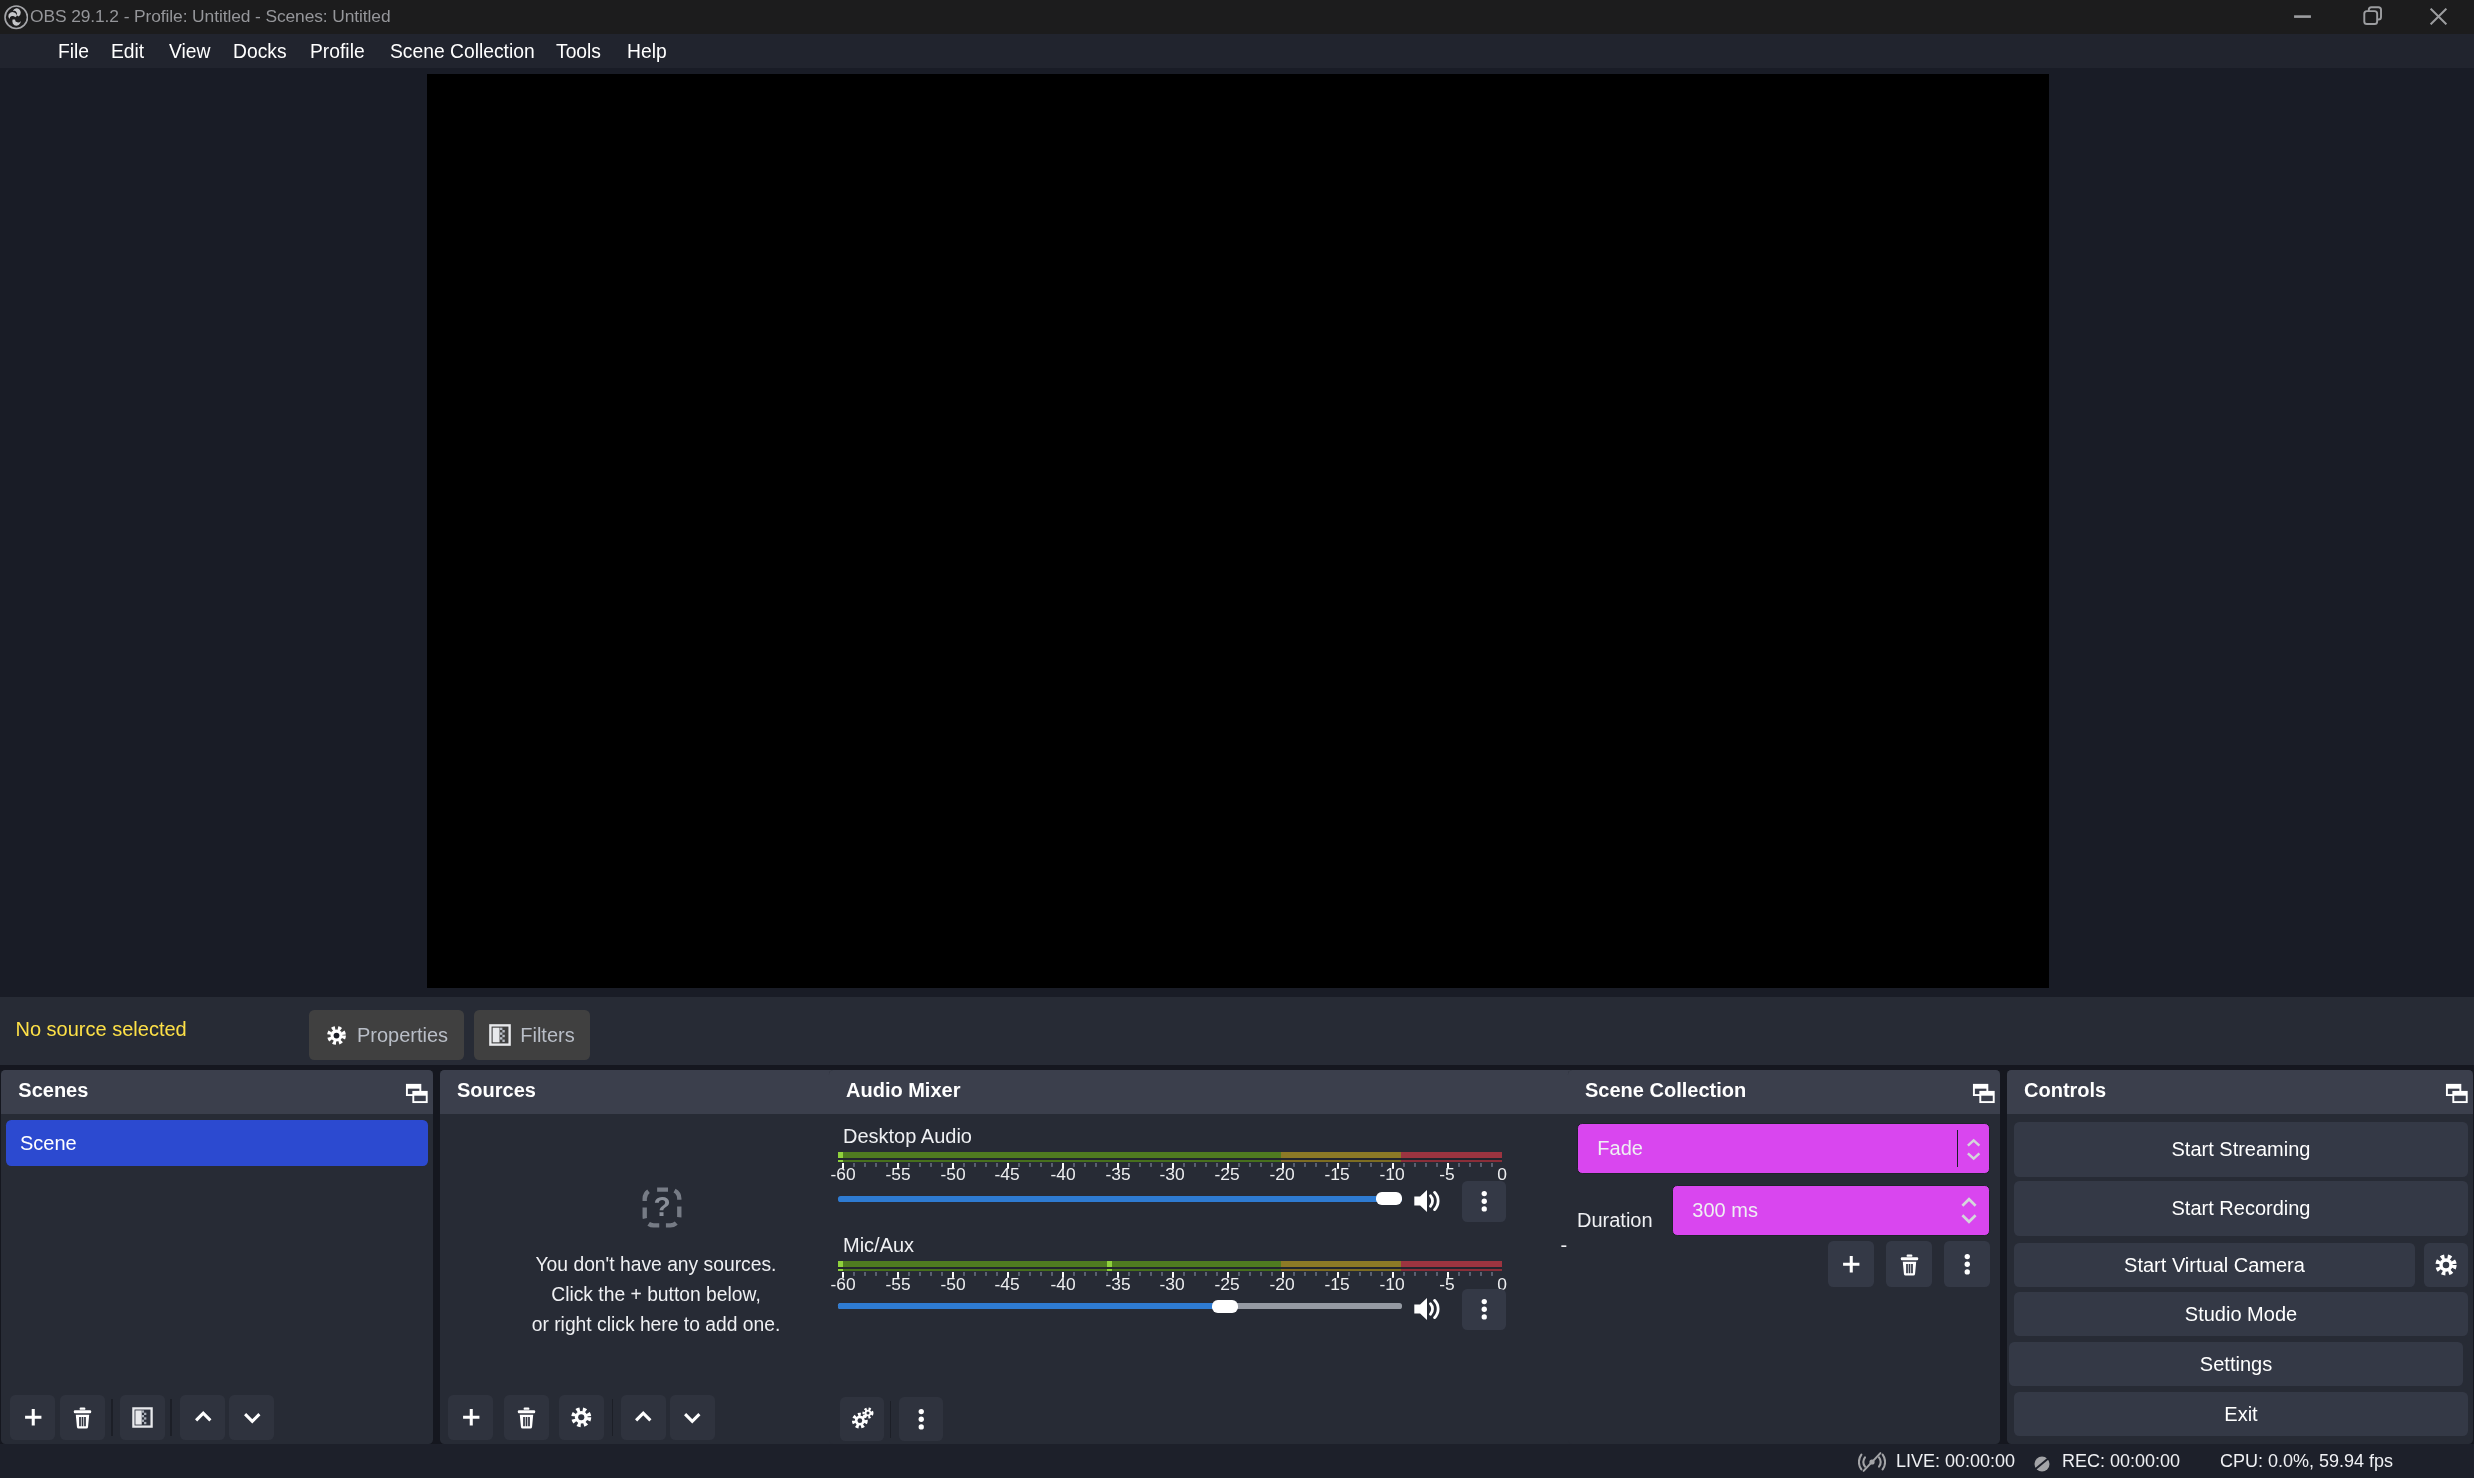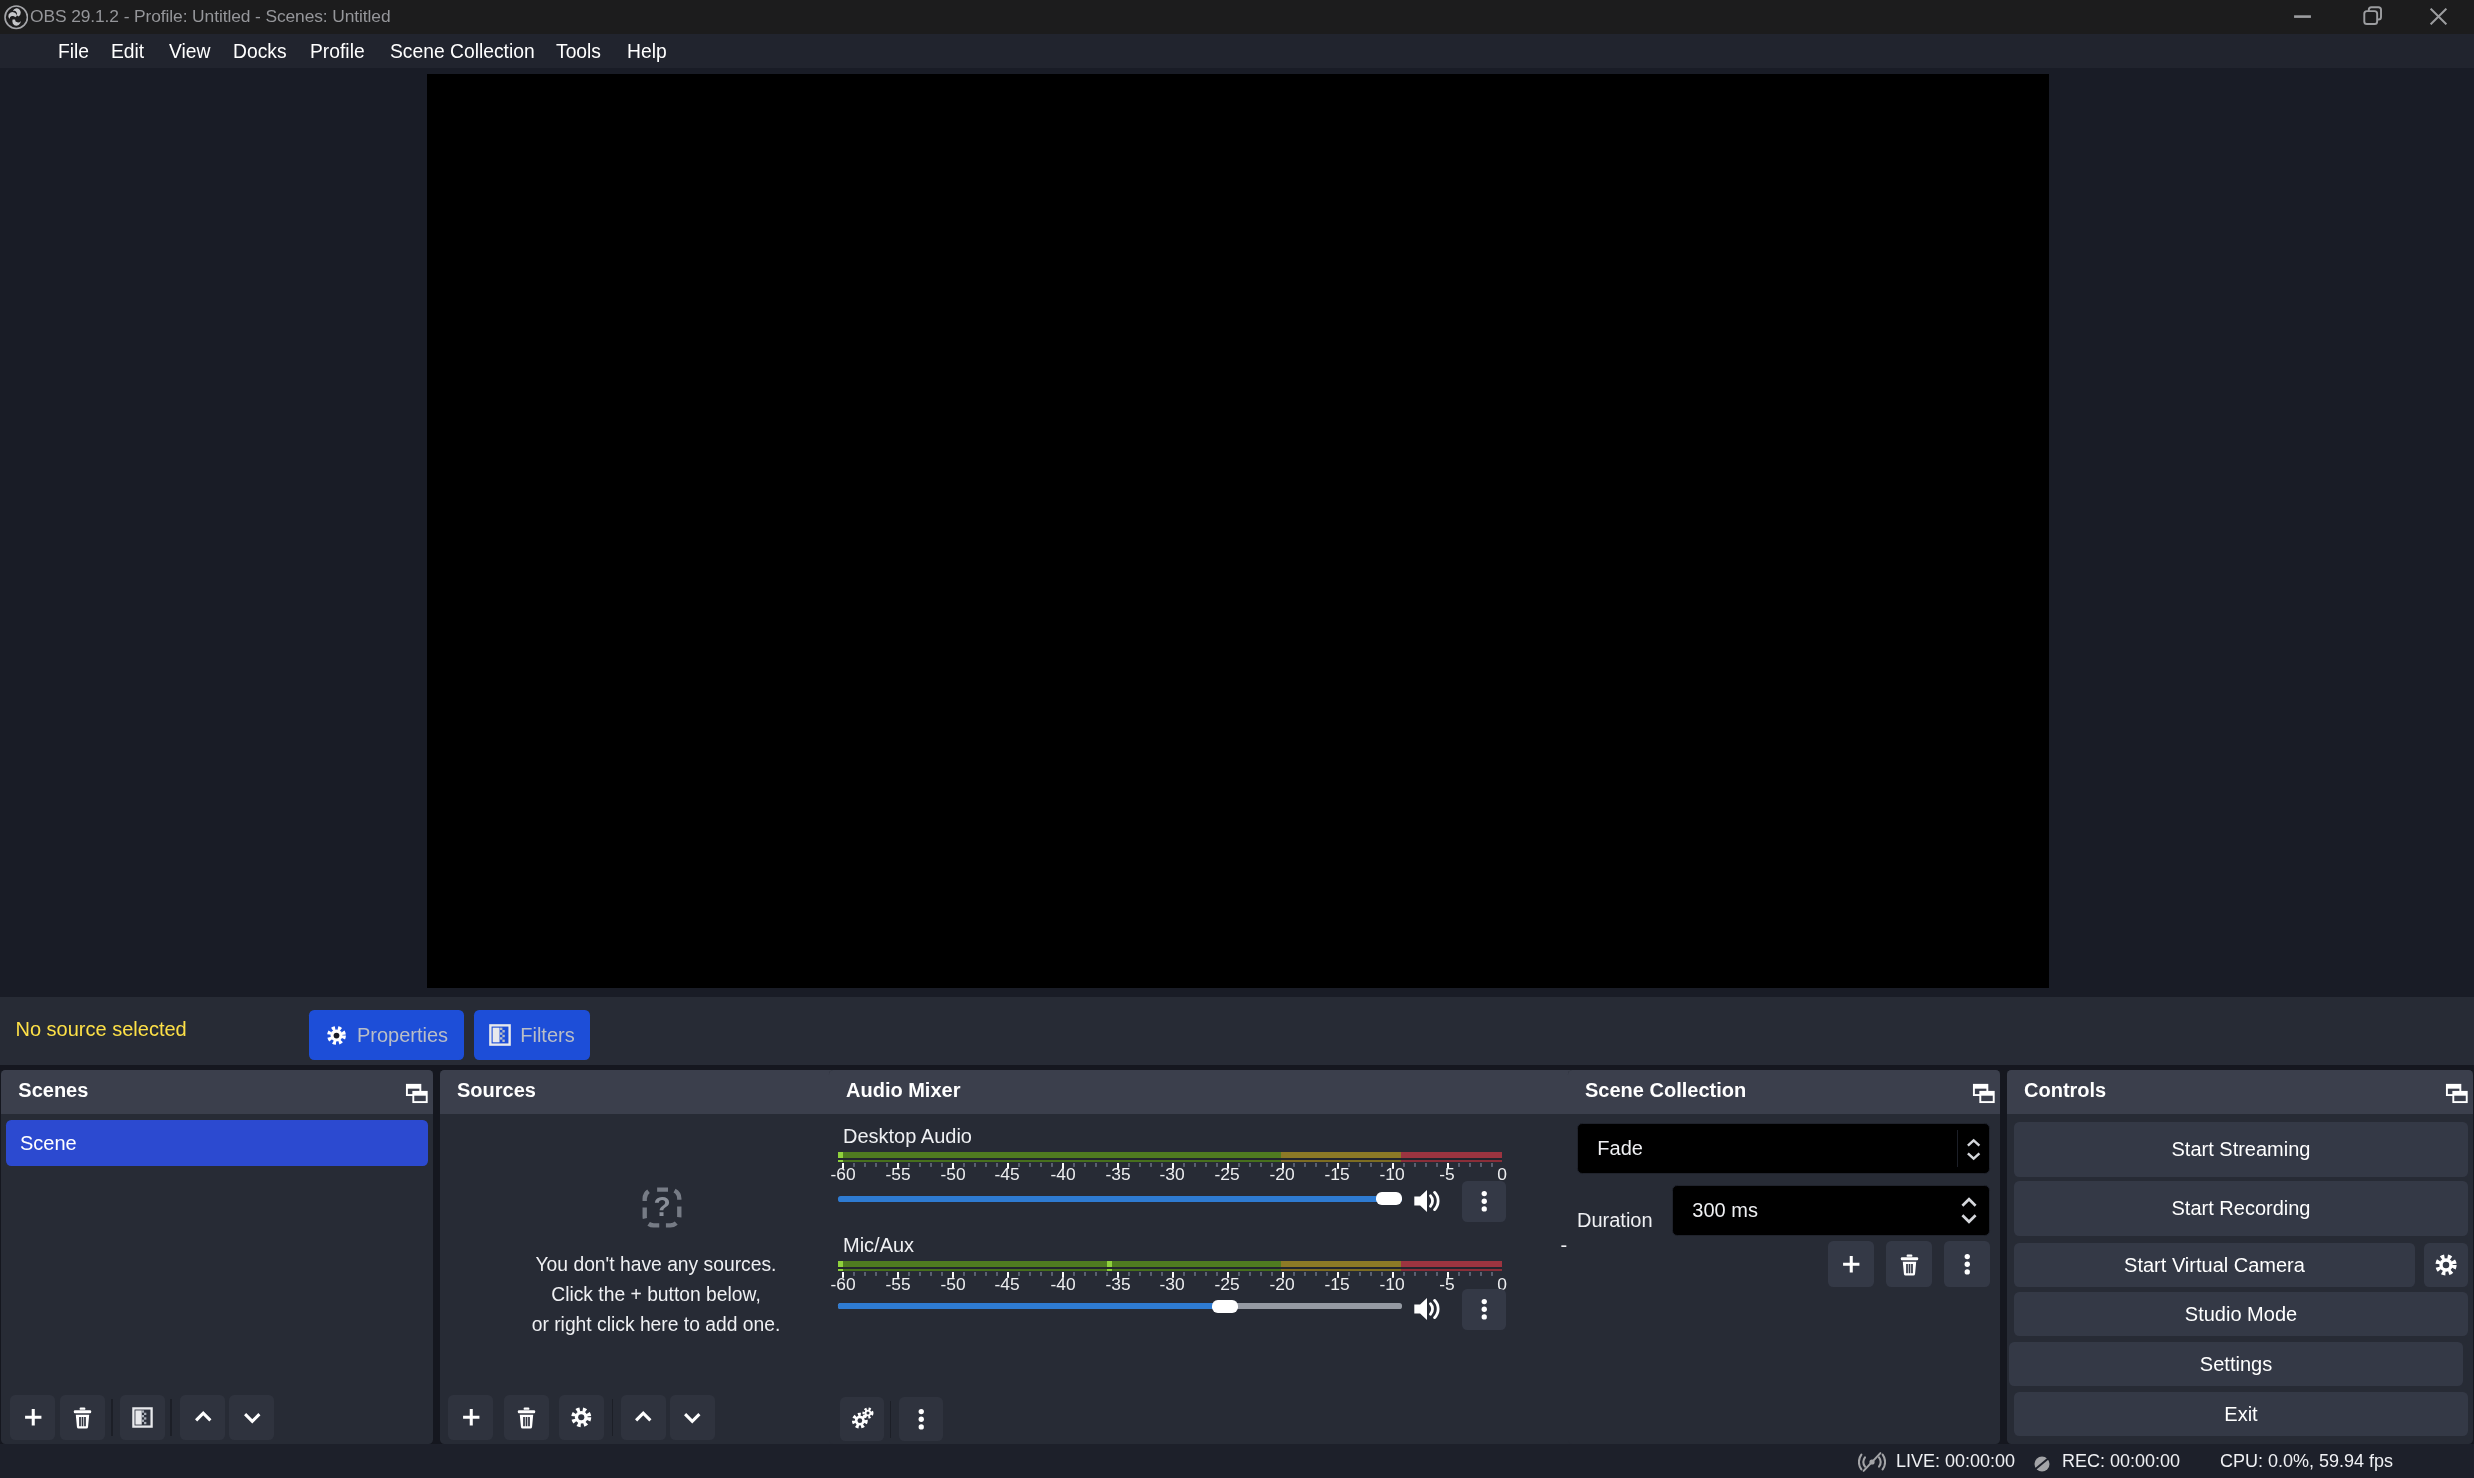--- a/index.html
+++ b/index.html
@@ -13,38 +13,38 @@
   #titletext { left:30px; top:5.8px; font-size:17.4px; color:#95969a; letter-spacing:-0.1px; }
   
   #menubar { left:0; top:34px; width:2475px; height:35px; background:#21242e; }
   .menuitem { position:absolute; top:34px; height:35px; line-height:36px; font-size:19.3px; color:#ffffff;margin-left:44px; }
   
   #canvas { left:0; top:68px; width:2475px; height:929px; background:#191c26; }
   #preview { left:427px; top:5.8px; width:1622px; height:914px; background:#000000; }
   
   #srcbar { left:0; top:997px; width:2475px; height:68px; background:#272b35; }
   #nosource { left:15.5px; top:1018px; font-size:20px; color:#fde047; }
-  .toolbtn { position:absolute; top:1010px; height:50px; background:#1d4ed8; border-radius:5.2px;
+  .toolbtn { position:absolute; top:1010px; height:50px; background:#404040; border-radius:5.2px;
      color:#b9bec7; font-size:20px; display:flex; align-items:center; justify-content:center; gap:9px;}
   
   .panel { position:absolute; top:1070px; height:374px; background:#272b35; border-radius:4.5px; overflow:hidden; }
   .phead { position:absolute; left:0; top:0; right:0; height:44px; background:#3b3f4c; }
   .ptitle { position:absolute; left:17px; top:9px; font-size:20px; font-weight:bold; color:#ffffff; }
   .float { position:absolute; top:11px; width:23px; height:23px; }
   
   #statusbar { left:0; top:1444px; width:2475px; height:35px; background:#1d202a; }
   .stattext { position:absolute; top:1451px; font-size:18px; color:#f0f1f4; }
   .pbtn { position:absolute; width:45px; height:45px; background:#2f333e; border-radius:5.2px;
      display:flex; align-items:center; justify-content:center; }
   .pbtn2 { position:absolute; width:44px; height:41px; background:#343946; border-radius:5.2px;
      display:flex; align-items:center; justify-content:center; }
   .pdiv { position:absolute; width:1.3px; height:37px; background:#1c1f27; }
   .cbtn { position:absolute; background:#343946; border-radius:5.2px; color:#ffffff; font-size:20px;
      display:flex; align-items:center; justify-content:center; }
-  .combo { background:#000000; border-radius:5.2px; border:0.6px solid #20232c; }
+  .combo { background:#d946ef; border-radius:5.2px; border:0.6px solid #20232c; }
   .meter { position:absolute; left:9px; width:664px; height:13.5px; }
   .mrow1 { position:absolute; left:0; top:0; width:100%; height:6.4px; display:flex; }
   .mrow2 { position:absolute; left:0; top:7.7px; width:100%; height:2.6px; display:flex; }
   .mrow1 i, .mrow2 i { display:block; height:100%; }
   .mg{background:#4f7b20} .my{background:#8c7a26} .mr{background:#9c3440}
   .mg2{background:#47701d} .my2{background:#7d6d22} .mr2{background:#8b2e39}
   .mpk { position:absolute; top:0; bottom:0; width:4.5px; background:#8fd13d; }
   .mticks { left:9px; width:664px; height:5.8px;
     background-image:
       repeating-linear-gradient(90deg,#ffffff 0 1.9px,transparent 1.9px 55px),

